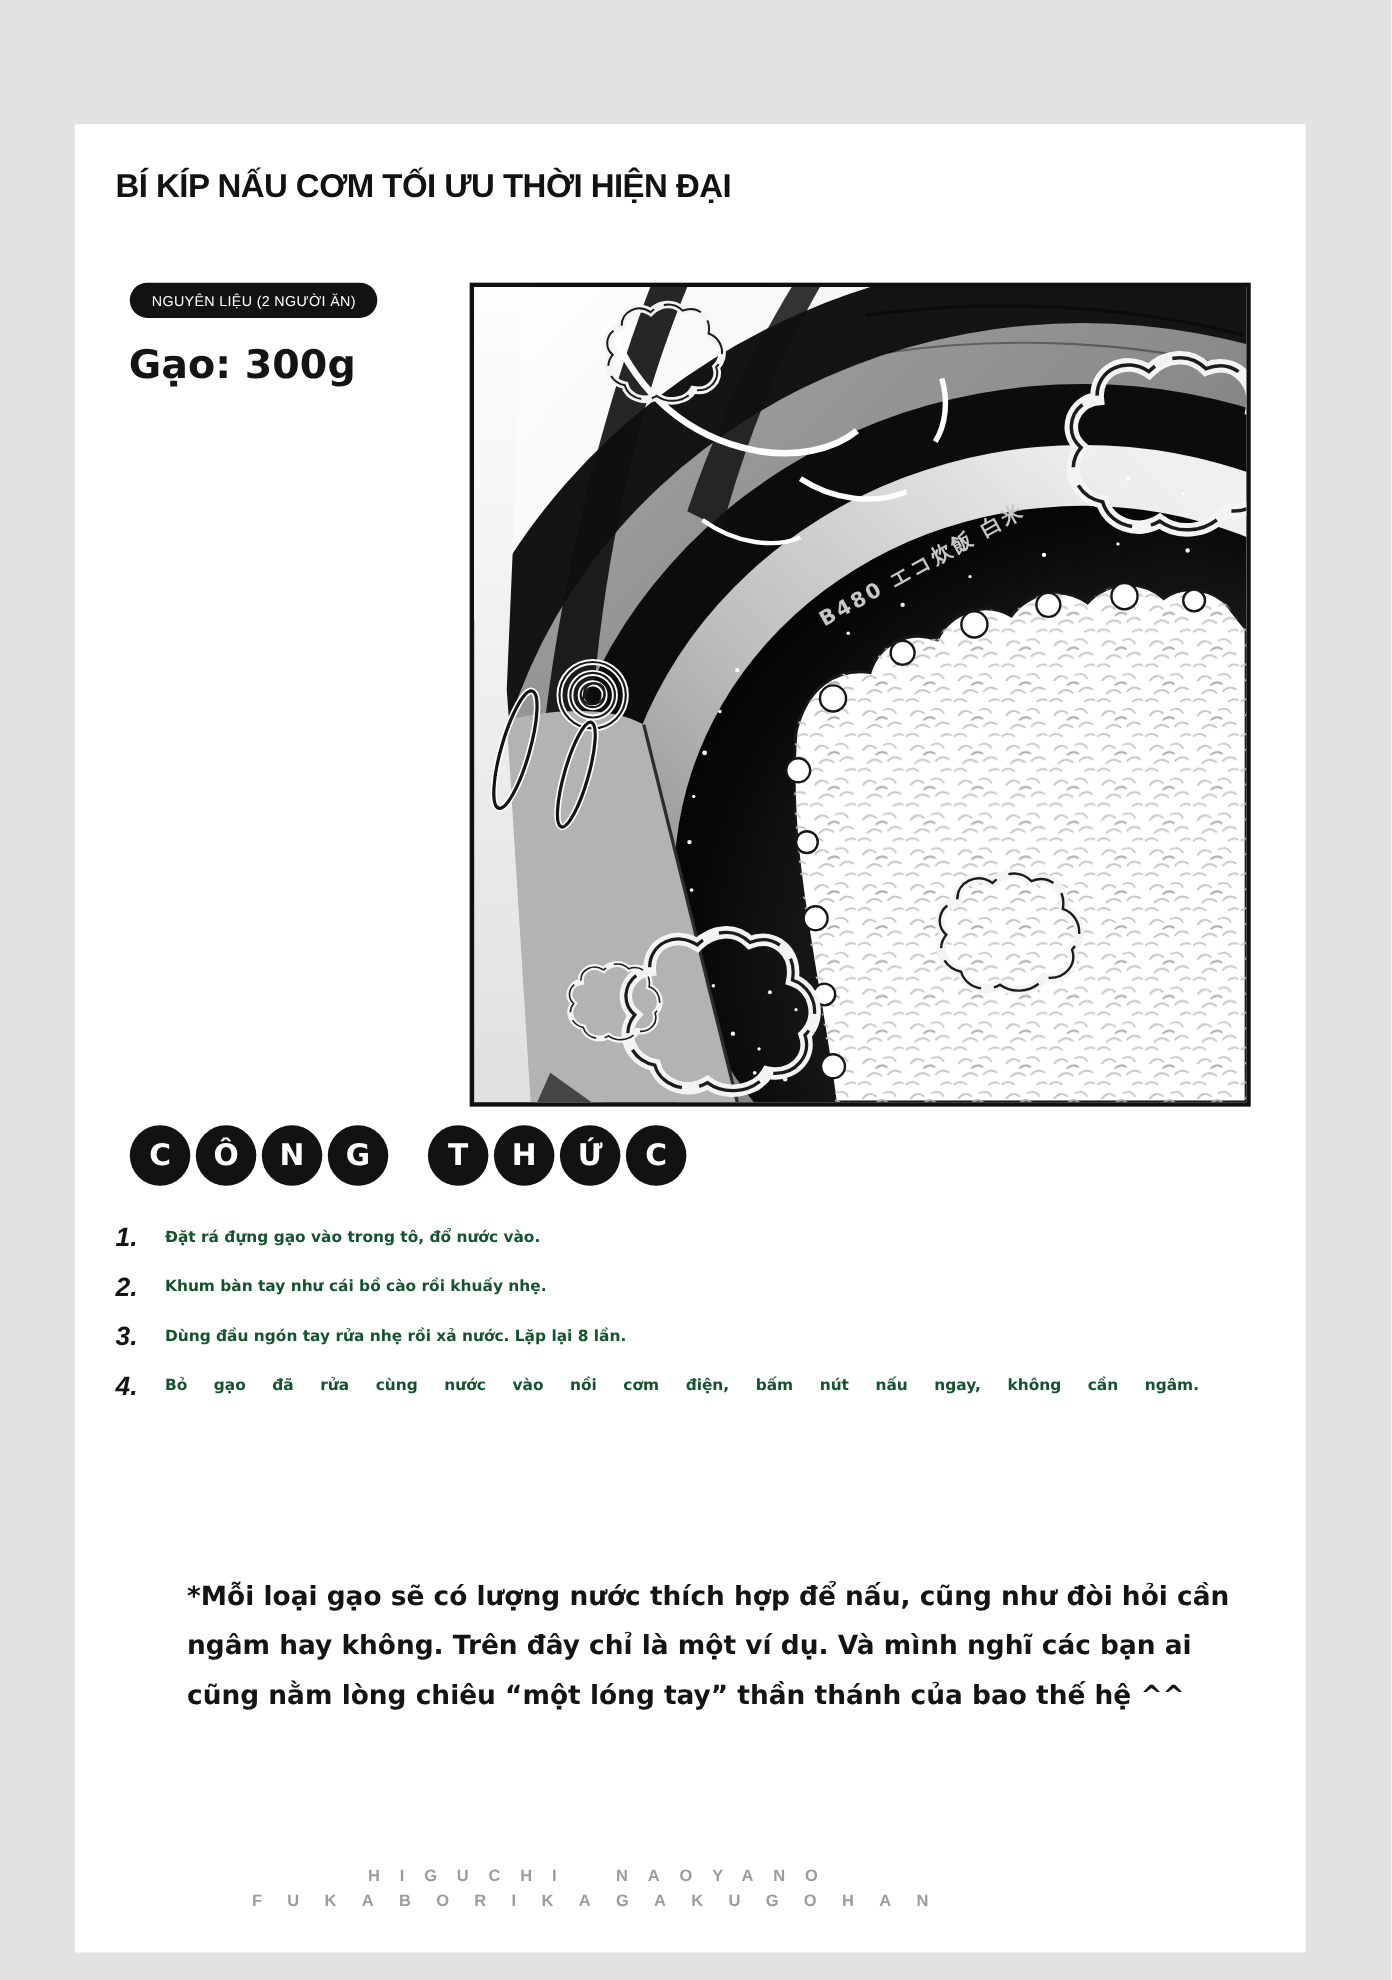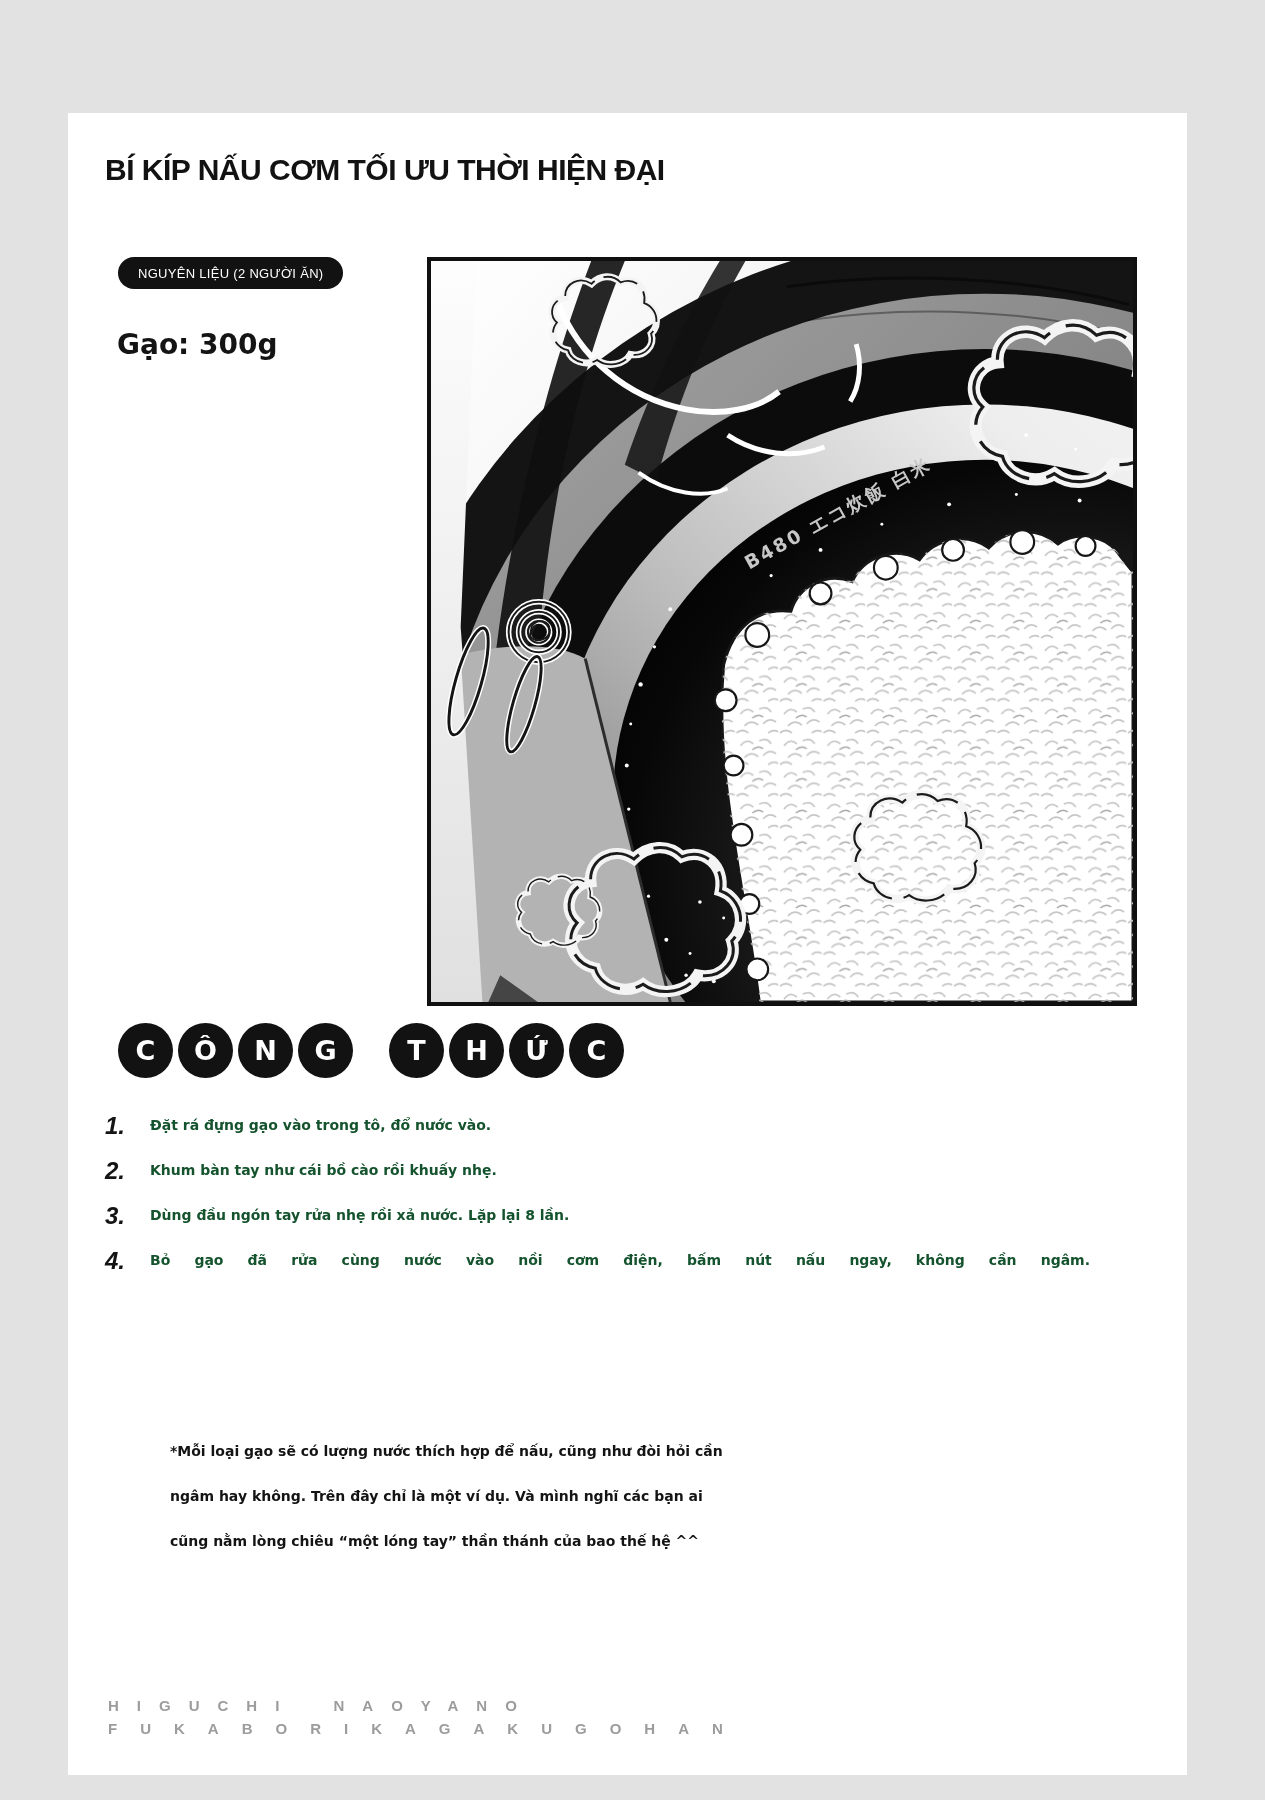--- a/index.html
+++ b/index.html
@@ -23,22 +23,22 @@
   }
   .badge{
     left:50px;top:144px;height:32px;
     background:#121212;color:#ffffff;border-radius:16px;
     display:inline-flex;align-items:center;justify-content:center;
     padding:0 20px;
     font-family:"Liberation Sans", sans-serif;
     font-weight:normal;font-size:13px;letter-spacing:0.3px;white-space:nowrap;
   }
   .ingredients{
-    left:49px;top:210px;
-    font-weight:bold;font-size:28px;line-height:43px;color:#141414;
+    left:49px;top:198px;
+    font-weight:bold;font-size:36px;line-height:43px;color:#141414;
     white-space:nowrap;
   }
   .panel{
     left:359px;top:144px;width:702px;height:741px;
     border:4px solid #101010;background:#dcdcdc;
   }
   .heading-row{
     left:50px;top:910px;display:flex;gap:5px;align-items:center;
   }
   .letter-circle{
@@ -56,25 +56,25 @@
     width:45px;flex:0 0 45px;
     font-family:"Liberation Sans", sans-serif;
     font-style:italic;font-weight:bold;font-size:24px;color:#141414;
   }
   .step-text{
     font-weight:bold;font-size:14px;color:#14532d;width:940px;
   }
   .step-text.justify{text-align:justify;text-align-last:justify;}
   .footnote{
     left:102px;top:1316px;width:900px;
-    font-weight:bold;font-size:14px;line-height:45px;color:#141414;
+    font-weight:bold;font-size:24px;line-height:45px;color:#141414;
     white-space:nowrap;
   }
   .footer{
-    left:40px;top:1584px;width:880px;text-align:left;
+    left:40px;top:1584px;width:880px;text-align:center;
     font-family:"Liberation Sans", sans-serif;
     color:#9c9c9c;font-weight:bold;
   }
   .footer .artist{font-size:15px;letter-spacing:18px;word-spacing:14px;margin-bottom:6px;}
   .footer .series{font-size:15px;letter-spacing:23px;}
 </style>
 </head>
 <body>
 
 <div class="paper">

